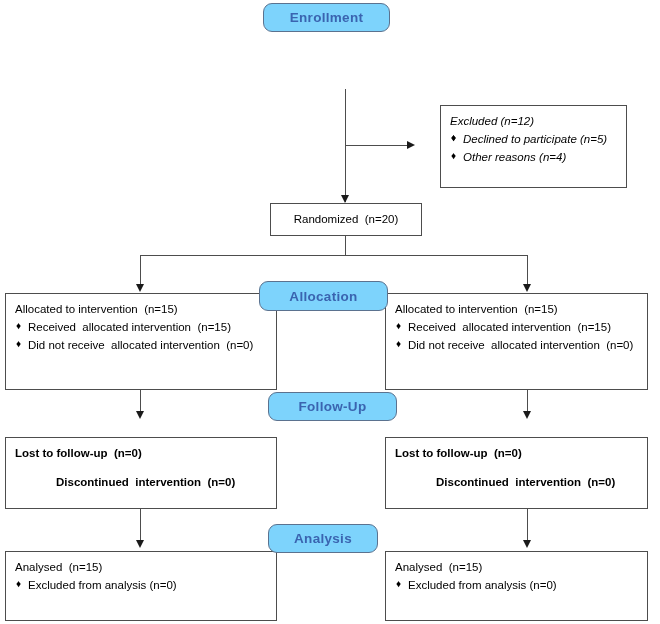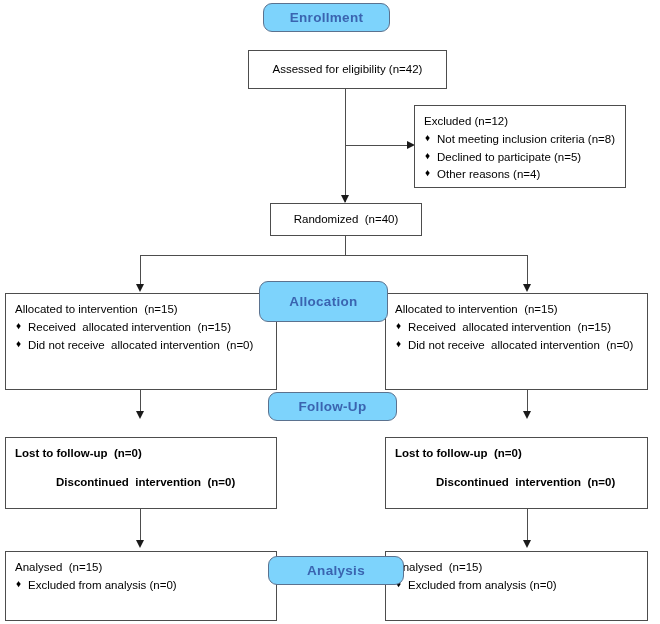--- a/index.html
+++ b/index.html
@@ -111,53 +111,50 @@
 </style>
 </head>
 <body>
 
 <div id="diagram">
 
   <div class="banner" style="left:263px; top:3px; width:127px; height:29px;">
     <span>Enrollment</span>
   </div>
 
-  <div class="node centered" style="left:248px; top:50px; width:199px; height:39px;">
-    <span class="title">Assessed for eligibility (n=42)</span>
-  </div>
 
   <div class="vline" style="left:345px; top:89px; height:113px;"></div>
 
   <div class="hline" style="left:345px; top:145px; width:64px;"></div>
   <div class="arrow-right" style="left:407px; top:141px;"></div>
   <div class="arrow-down" style="left:341px; top:195px;"></div>
 
-  <div class="node" style="left:414px; top:105px; width:212px; height:83px;">
+  <div class="node" style="left:440px; top:105px; width:187px; height:83px;font-style:italic;">
     <div class="lines">
       <div class="title">Excluded (n=12)</div>
       <ul class="bullets">
-        <li><span class="bullet">♦</span><span>Not meeting inclusion criteria (n=8)</span></li>
+        <li><span class="bullet">♦</span></li>
         <li><span class="bullet">♦</span><span>Declined to participate (n=5)</span></li>
         <li><span class="bullet">♦</span><span>Other reasons (n=4)</span></li>
       </ul>
     </div>
   </div>
 
   <div class="node centered" style="left:270px; top:203px; width:152px; height:33px;">
-    <span class="title">Randomized  (n=40)</span>
+    <span class="title">Randomized  (n=20)</span>
   </div>
 
   <div class="vline" style="left:345px; top:236px; height:19px;"></div>
   <div class="hline" style="left:140px; top:255px; width:388px;"></div>
   <div class="vline" style="left:140px; top:255px; height:31px;"></div>
   <div class="vline" style="left:527px; top:255px; height:31px;"></div>
   <div class="arrow-down" style="left:136px; top:284px;"></div>
   <div class="arrow-down" style="left:523px; top:284px;"></div>
 
-  <div class="banner" style="left:259px; top:281px; width:129px; height:41px;">
+  <div class="banner" style="left:259px; top:281px; width:129px; height:30px;">
     <span>Allocation</span>
   </div>
 
   <div class="node" style="left:5px; top:293px; width:272px; height:97px;">
     <div class="lines">
       <div class="title">Allocated to intervention  (n=15)</div>
       <ul class="bullets">
         <li><span class="bullet">♦</span><span>Received  allocated intervention  (n=15)</span></li>
         <li><span class="bullet">♦</span><span>Did not receive  allocated intervention  (n=0)</span></li>
       </ul>
@@ -195,21 +192,21 @@
       <div class="spacedline">Lost to follow-up  (n=0)</div>
       <div class="spacedline">Discontinued  intervention  (n=0)</div>
     </div>
   </div>
 
   <div class="vline" style="left:140px; top:509px; height:33px;"></div>
   <div class="vline" style="left:527px; top:509px; height:33px;"></div>
   <div class="arrow-down" style="left:136px; top:540px;"></div>
   <div class="arrow-down" style="left:523px; top:540px;"></div>
 
-  <div class="banner" style="left:268px; top:556px; width:136px; height:29px;">
+  <div class="banner" style="left:268px; top:524px; width:110px; height:29px;">
     <span>Analysis</span>
   </div>
 
   <div class="node" style="left:5px; top:551px; width:272px; height:70px;">
     <div class="lines">
       <div class="title">Analysed  (n=15)</div>
       <ul class="bullets">
         <li><span class="bullet">♦</span><span>Excluded from analysis (n=0)</span></li>
       </ul>
     </div>

